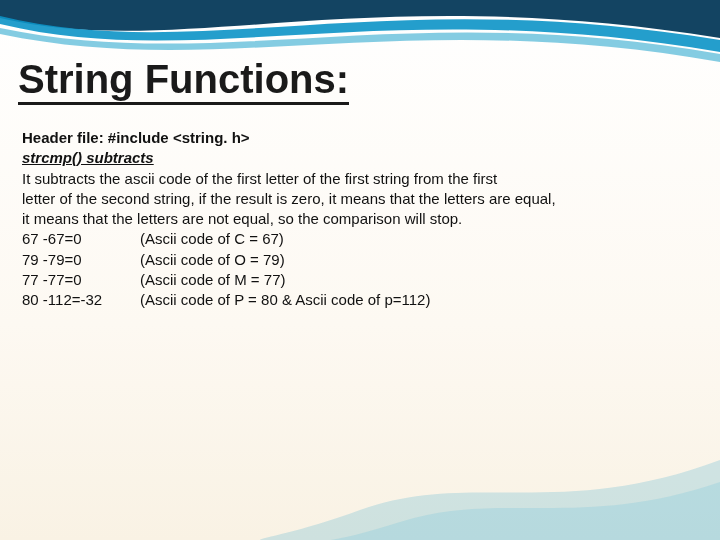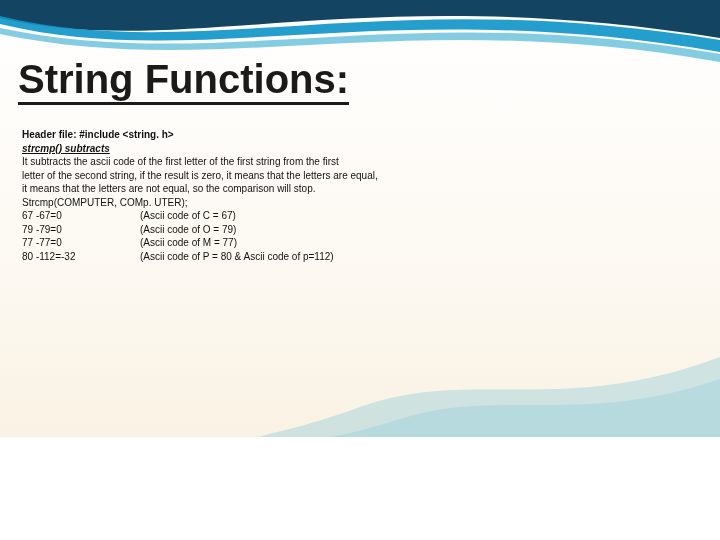--- a/index.html
+++ b/index.html
@@ -4,21 +4,21 @@
 <style>
   * { margin: 0; padding: 0; box-sizing: border-box; }
   html, body { width: 720px; height: 540px; overflow: hidden; }
   body {
     font-family: Arial, Helvetica, sans-serif;
     background: #ffffff;
     position: relative;
   }
   .slide {
     width: 720px;
-    height: 437px;
+    height: 540px;
     position: relative;
     background: linear-gradient(180deg, #ffffff 0%, #fdf9f2 60%, #f9f2e4 100%);
   }
   .swoosh-top {
     position: absolute;
     top: 0; left: 0; width: 720px; height: 90px;
     pointer-events: none;
   }
   .swoosh-bottom {
     position: absolute;
@@ -34,21 +34,21 @@
     color: #1a1a1a;
     border-bottom: 3px solid #1a1a1a;
     line-height: 1.05;
     padding-bottom: 2px;
   }
   .content {
     position: absolute;
     top: 128px;
     left: 22px;
     right: 22px;
-    font-size: 10px;
+    font-size: 15px;
     line-height: 1.35;
     color: #111;
   }
   .hdr { font-weight: bold; }
   .fn { font-weight: bold; font-style: italic; text-decoration: underline; }
   .ex { font-weight: bold; font-style: italic; text-decoration: underline; }
   .code { }
   .row { white-space: pre; }
   .lbl { display:inline-block; min-width:118px; }
 </style>
@@ -68,20 +68,19 @@
   </svg>
 
   <div class="title">String Functions:</div>
 
   <div class="content">
     <div class="hdr">Header file: #include &lt;string. h&gt;</div>
     <div class="fn">strcmp() subtracts</div>
     <div>It subtracts the ascii code of the first letter of the first string from the first</div>
     <div>letter of the second string, if the result is zero, it means that the letters are equal,</div>
     <div>it means that the letters are not equal, so the comparison will stop.</div>
-    <div class="code">Strcmp(COMPUTER, COMp. UTER);</div>
     <div class="row"><span class="lbl">67 -67=0</span><span>(Ascii code of C = 67)</span></div>
     <div class="row"><span class="lbl">79 -79=0</span><span>(Ascii code of O = 79)</span></div>
     <div class="row"><span class="lbl">77 -77=0</span><span>(Ascii code of M = 77)</span></div>
     <div class="row"><span class="lbl">80 -112=-32</span><span>(Ascii code of P = 80 &amp; Ascii code of p=112)</span></div>
   </div>
 
 </div>
 
 </body></html>

